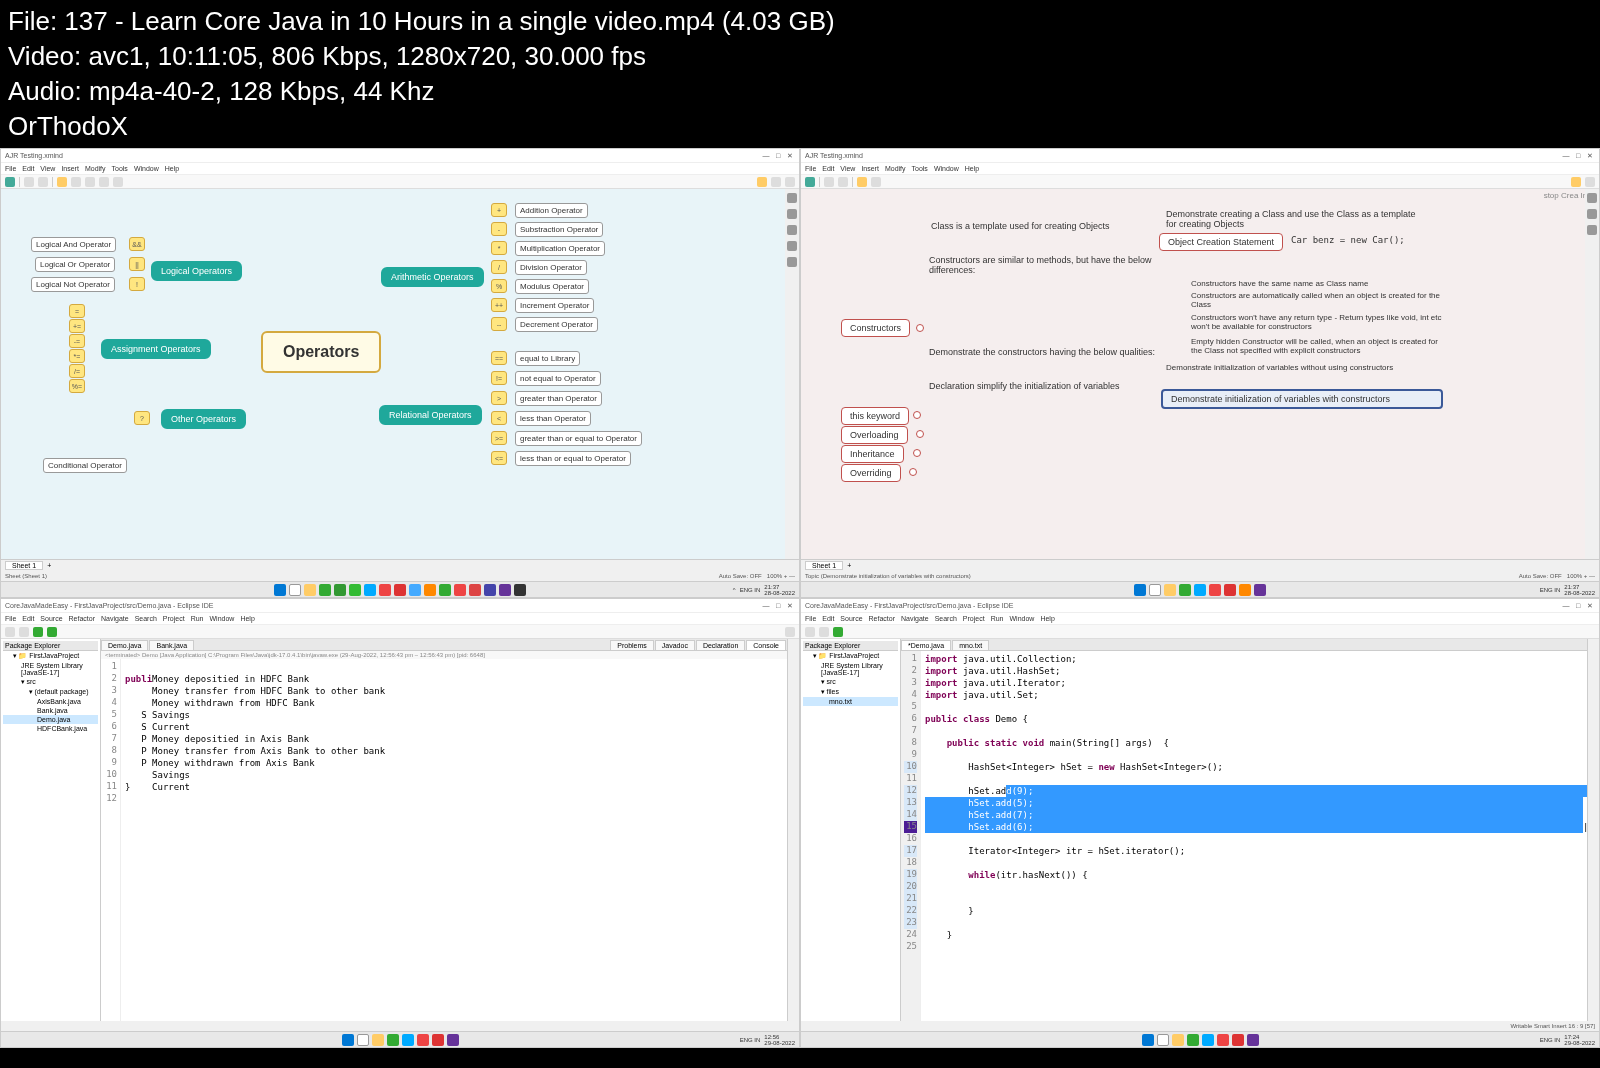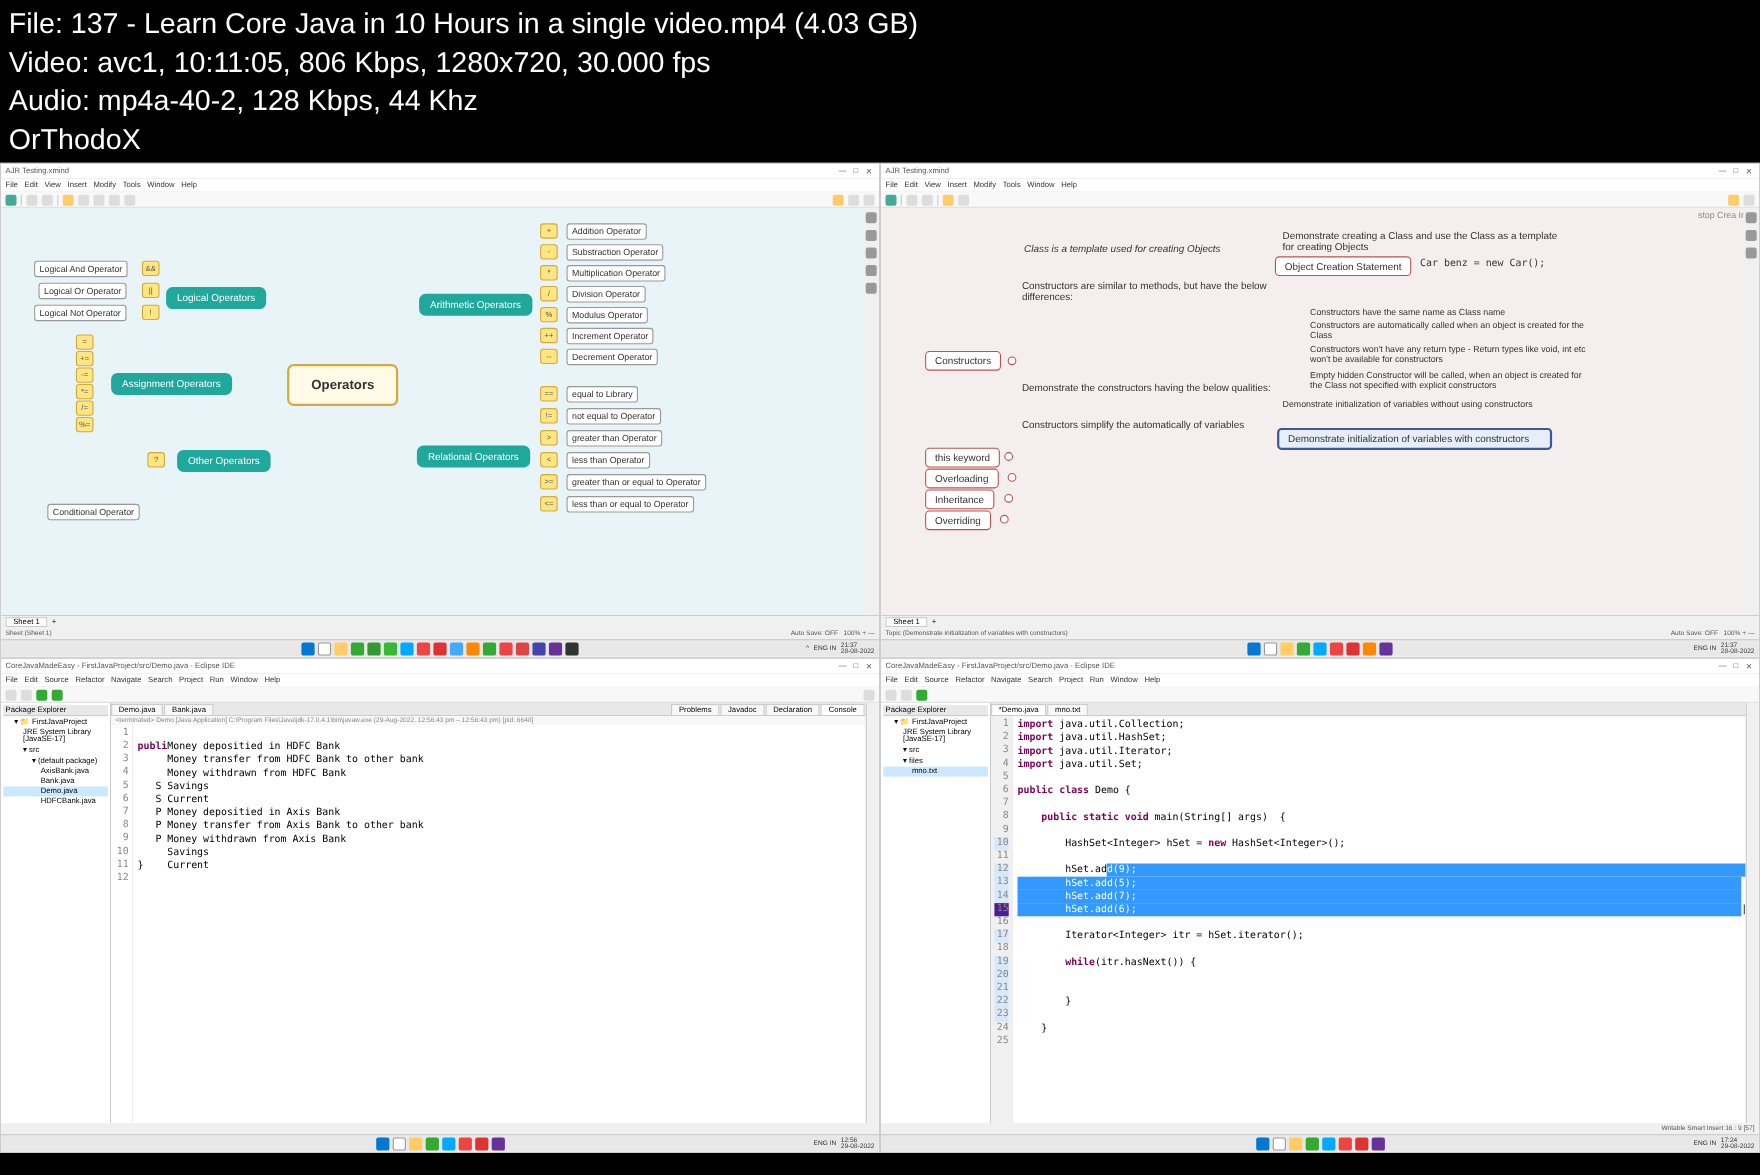--- a/index.html
+++ b/index.html
@@ -22,21 +22,21 @@
 .tb-icon { width: 10px; height: 10px; background: #ddd; border-radius: 2px; }
 .tb-sep { width: 1px; height: 10px; background: #ccc; }
 
 
 .mindmap-area { flex: 1; background: #e8f4f8; position: relative; overflow: hidden; }
 .side-toolbar { position: absolute; right: 0; top: 0; width: 14px; background: #f0f0f0; height: 100%; display: flex; flex-direction: column; gap: 6px; padding: 4px 2px; }
 .side-icon { width: 10px; height: 10px; background: #999; border-radius: 2px; }
 
 
 .node { position: absolute; background: #fff; border: 2px solid #1fa89b; border-radius: 6px; padding: 3px 8px; font-size: 9px; color: #333; text-align: center; white-space: nowrap; }
-.node.central { background: #fffbe6; border: 2px solid #d4a93f; font-weight: bold; font-size: 12px; padding: 10px 20px; }
+.node.central { background: #fffbe6; border: 2px solid #d4a93f; font-weight: bold; font-size: 16px; padding: 10px 20px; }
 .node.green { background: #1fa89b; color: #fff; border-color: #1fa89b; }
 .node.small { font-size: 8px; padding: 2px 4px; background: #fff; border: 1px solid #999; border-radius: 3px; }
 .badge { position: absolute; width: 16px; height: 14px; background: #ffe680; border: 1px solid #d4a93f; border-radius: 3px; font-size: 7px; display: flex; align-items: center; justify-content: center; color: #555; }
 
 
 .rnode { position: absolute; background: #fff; border: 1px solid #c0504d; border-radius: 4px; padding: 3px 8px; font-size: 9px; color: #333; }
 .rnode.selected { border: 2px solid #3b5998; background: #e8eef7; }
 .rtext { position: absolute; font-size: 9px; color: #333; }
 .expand-dot { position: absolute; width: 8px; height: 8px; border: 1px solid #c0504d; border-radius: 50%; background: #fff; }
 
@@ -240,37 +240,37 @@
     <span class="tb-icon"></span>
     <span class="tb-sep"></span>
     <span class="tb-icon" style="background:#fc6"></span>
     <span class="tb-icon"></span>
     <span style="flex:1"></span>
     <span class="tb-icon" style="background:#fc6"></span>
     <span class="tb-icon"></span>
   </div>
   <div class="mindmap-area" style="background:#f5eeee">
     <div class="rtext" style="right:6px; top:2px; font-size:8px; color:#888;">stop   Crea   Initi</div>
-    <div class="rtext" style="left:130px; top:32px; width:220px;font-style:italic;">Class is a template used for creating Objects</div>
+    <div class="rtext" style="left:130px; top:32px; width:220px;">Class is a template used for creating Objects</div>
     <div class="rtext" style="left:365px; top:20px; width:260px;">Demonstrate creating a Class and use the Class as a template for creating Objects</div>
     <div class="rnode" style="left:358px; top:44px;">Object Creation Statement</div>
     <div class="rtext" style="left:490px; top:46px; font-family:monospace;">Car benz = new Car();</div>
 
     <div class="rnode" style="left:40px; top:130px;">Constructors</div>
     <div class="expand-dot" style="left:115px; top:135px;"></div>
     <div class="rtext" style="left:128px; top:66px; width:230px;">Constructors are similar to methods, but have the below differences:</div>
     <div class="rtext" style="left:128px; top:158px; width:230px;">Demonstrate the constructors having the below qualities:</div>
     <div class="rtext" style="left:390px; top:90px; width:260px; font-size:8px;">Constructors have the same name as Class name</div>
     <div class="rtext" style="left:390px; top:102px; width:260px; font-size:8px;">Constructors are automatically called when an object is created for the Class</div>
     <div class="rtext" style="left:390px; top:124px; width:260px; font-size:8px;">Constructors won't have any return type - Return types like void, int etc won't be available for constructors</div>
     <div class="rtext" style="left:390px; top:148px; width:260px; font-size:8px;">Empty hidden Constructor will be called, when an object is created for the Class not specified with explicit constructors</div>
 
-    <div class="rtext" style="left:128px; top:192px; width:230px;">Constructors simplify the automatically of variables</div>
+    <div class="rtext" style="left:128px; top:192px; width:230px;">Declaration simplify the initialization of variables</div>
     <div class="rtext" style="left:365px; top:174px; width:240px; font-size:8px;">Demonstrate initialization of variables without using constructors</div>
-    <div class="rnode selected" style="left:360px; top:200px; width:250px;">Demonstrate initialization of variables with constructors</div>
+    <div class="rnode selected" style="left:360px; top:200px; width:282px;">Demonstrate initialization of variables with constructors</div>
 
     <div class="rnode" style="left:40px; top:218px;">this keyword</div>
     <div class="expand-dot" style="left:112px; top:222px;"></div>
     <div class="rnode" style="left:40px; top:237px;">Overloading</div>
     <div class="expand-dot" style="left:115px; top:241px;"></div>
     <div class="rnode" style="left:40px; top:256px;">Inheritance</div>
     <div class="expand-dot" style="left:112px; top:260px;"></div>
     <div class="rnode" style="left:40px; top:275px;">Overriding</div>
     <div class="expand-dot" style="left:108px; top:279px;"></div>
 

